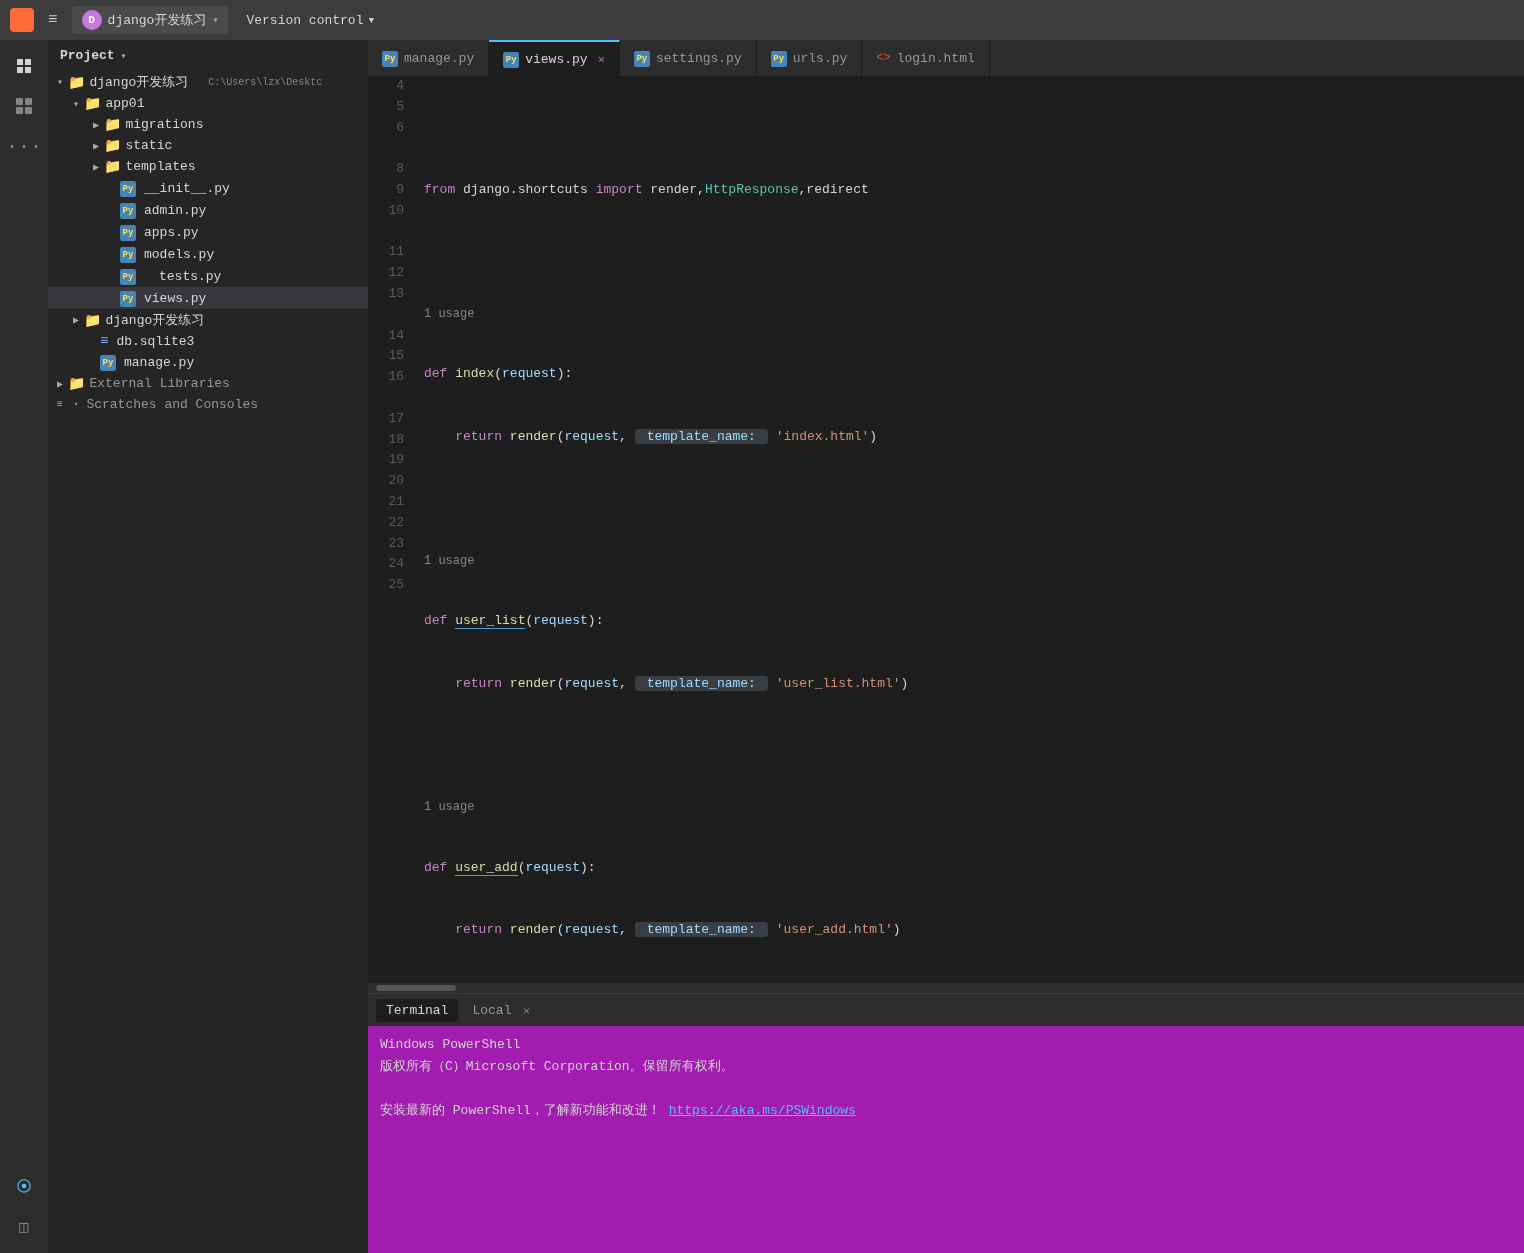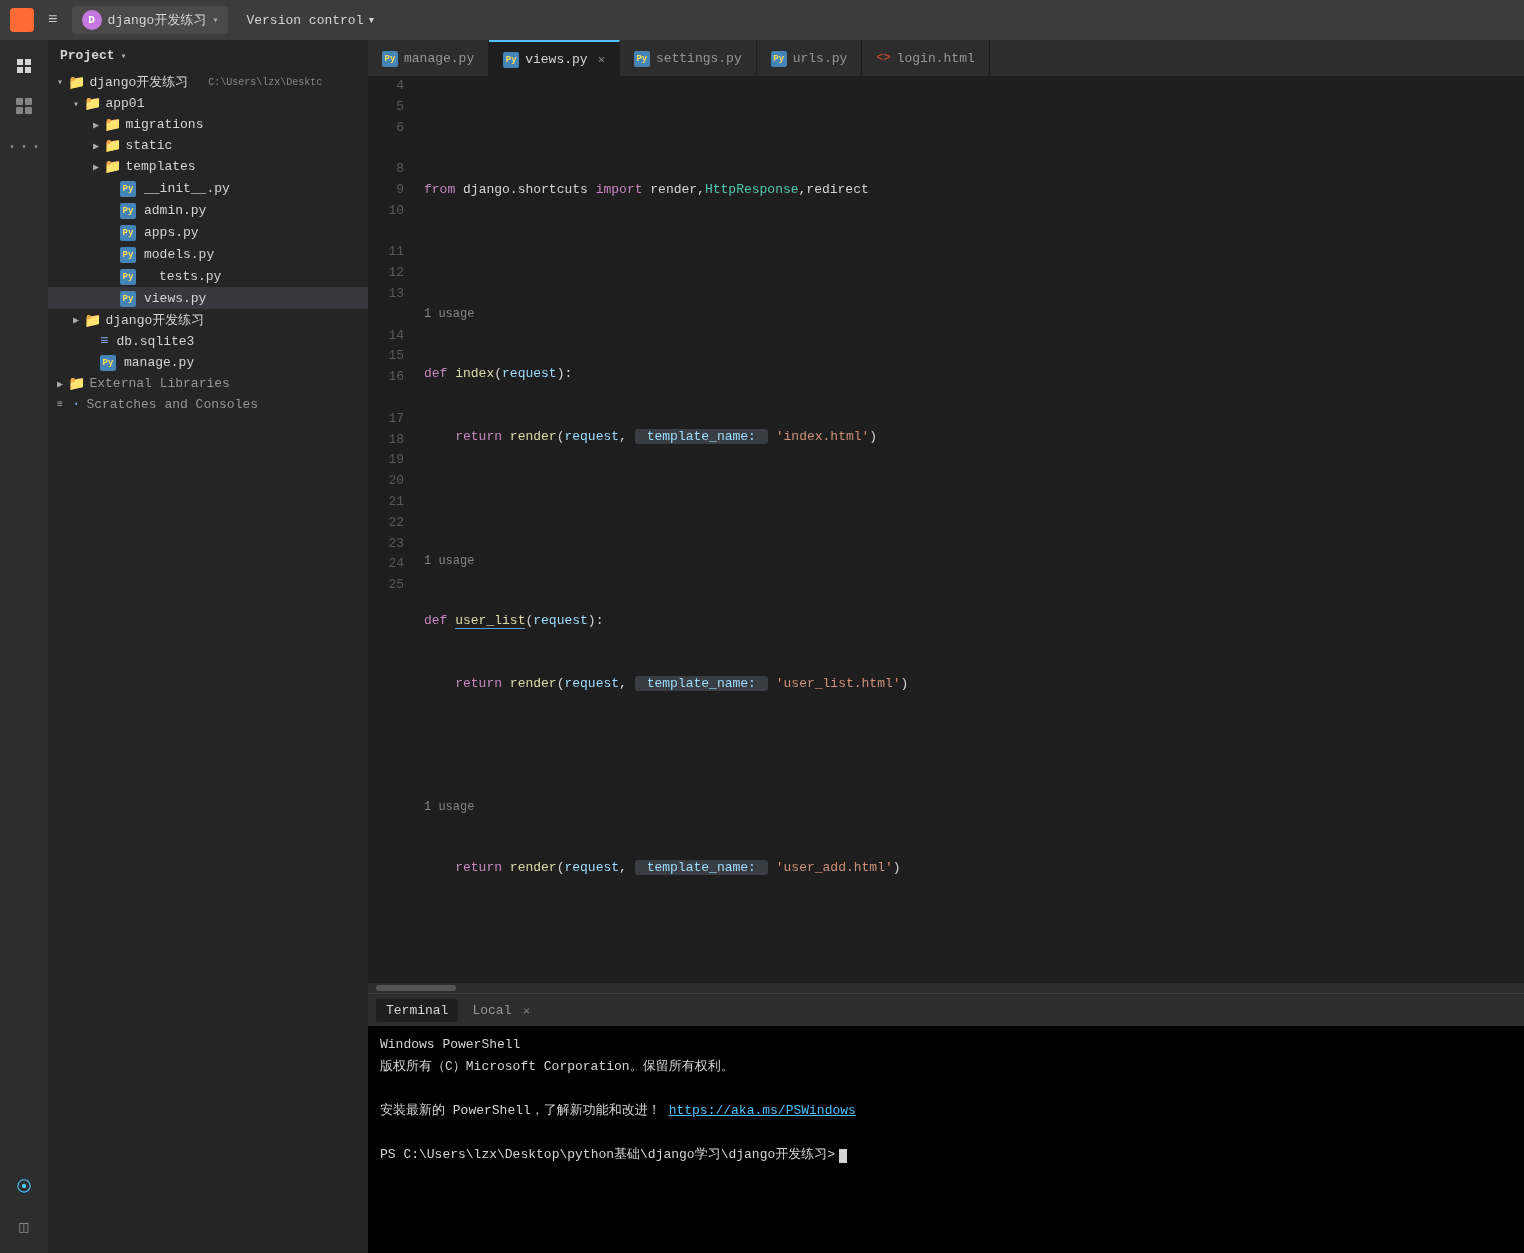--- a/index.html
+++ b/index.html
@@ -266,21 +266,21 @@
       background: #3a3d41;
       color: #9cdcfe;
       border-radius: 3px;
       padding: 0 12px;
       font-size: 13px;
     }
 
     
     .terminal-area {
       height: 260px;
-      background: #000000;
+      background: #a21caf;
       border-top: 1px solid #3c3c3c;
       display: flex;
       flex-direction: column;
       flex-shrink: 0;
     }
     .terminal-tabs {
       display: flex;
       background: #2d2d2d;
       height: 32px;
       align-items: center;
@@ -592,20 +592,21 @@
         <span class="line"></span>
         <span class="usage-hint">1 usage</span>
         <span class="line"><span class="kw">def</span> <span class="fn">index</span><span class="plain">(</span><span class="param">request</span><span class="plain">):</span></span>
         <span class="line">    <span class="kw">return</span> <span class="fn">render</span><span class="plain">(</span><span class="param">request</span><span class="plain">,</span> <span class="inline-hint">template_name:</span> <span class="str">'index.html'</span><span class="plain">)</span></span>
         <span class="line"></span>
         <span class="usage-hint">1 usage</span>
         <span class="line"><span class="kw">def</span> <span class="fn def-underline">user_list</span><span class="plain">(</span><span class="param">request</span><span class="plain">):</span></span>
         <span class="line">    <span class="kw">return</span> <span class="fn">render</span><span class="plain">(</span><span class="param">request</span><span class="plain">,</span> <span class="inline-hint">template_name:</span> <span class="str">'user_list.html'</span><span class="plain">)</span></span>
         <span class="line"></span>
         <span class="usage-hint">1 usage</span>
+        <span class="line"><span class="kw">def</span> <span class="fn def-underline">user_add</span><span class="plain">(</span><span class="param">request</span><span class="plain">):</span></span>
         <span class="line">    <span class="kw">return</span> <span class="fn">render</span><span class="plain">(</span><span class="param">request</span><span class="plain">,</span> <span class="inline-hint">template_name:</span> <span class="str">'user_add.html'</span><span class="plain">)</span></span>
         <span class="line"></span>
         
         
         
         
         
         
         
         
@@ -631,21 +632,17 @@
         </div>
       </div>
       <div class="terminal-content">
         <div>Windows PowerShell</div>
         <div>版权所有（C）Microsoft Corporation。保留所有权利。</div>
         <div>&nbsp;</div>
         <div>
           <span>安装最新的 PowerShell，了解新功能和改进！</span> <a class="terminal-link">https://aka.ms/PSWindows</a>
         </div>
         <div>&nbsp;</div>
-        <div class="terminal-prompt">
-          <span>PS C:\Users\lzx\Desktop\python基础\django学习\django开发练习&gt;</span>
-          <span class="terminal-cursor"></span>
-        </div>
       </div>
     </div>
 
   </div>
 </div>
 
 </body></html>

